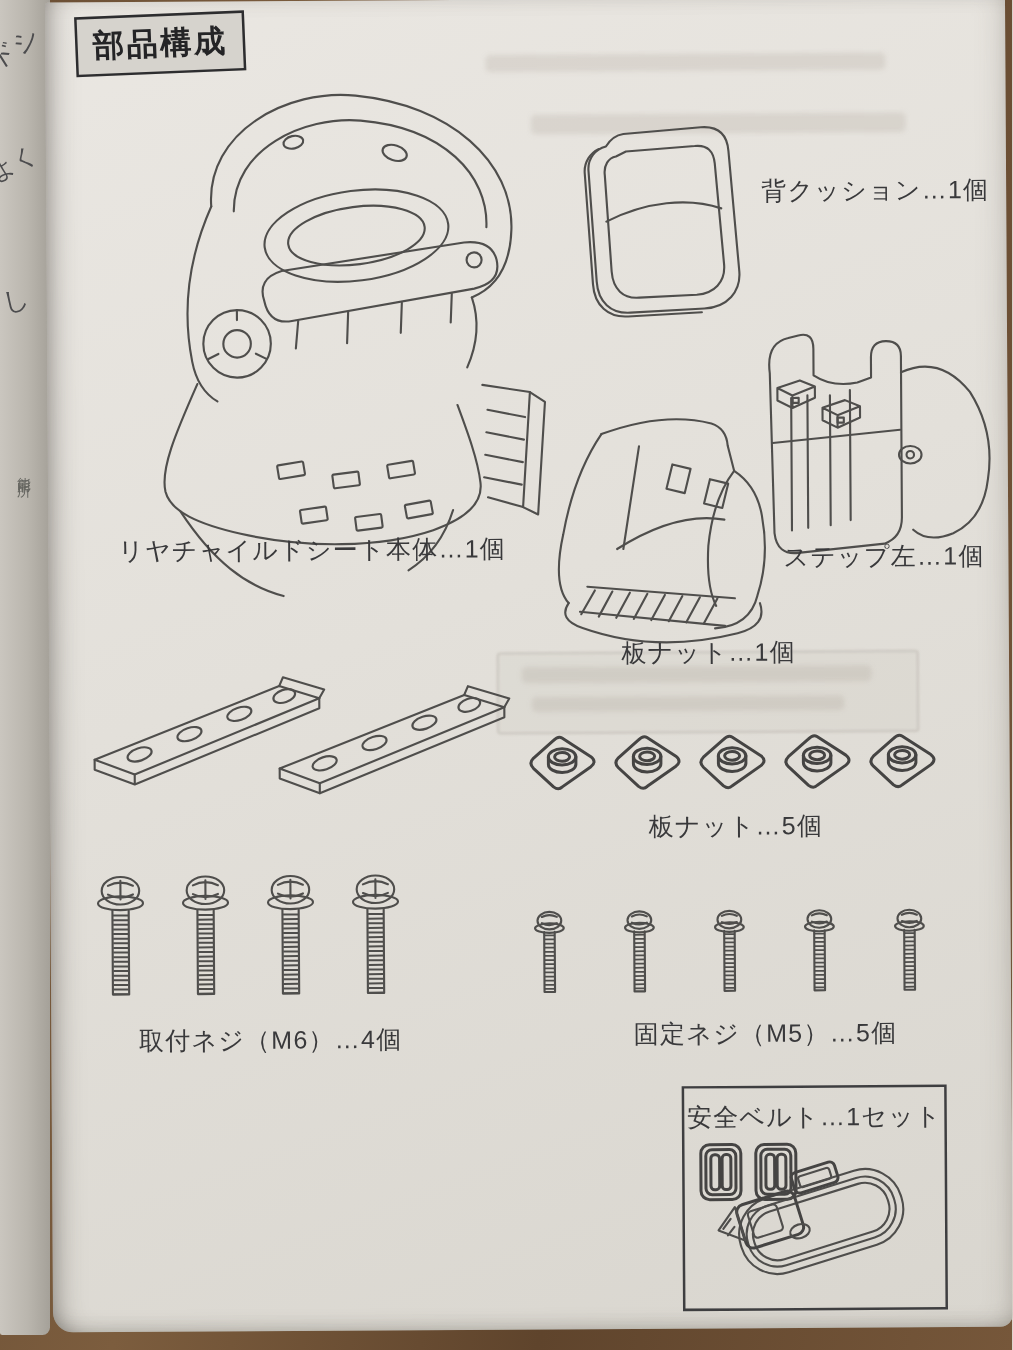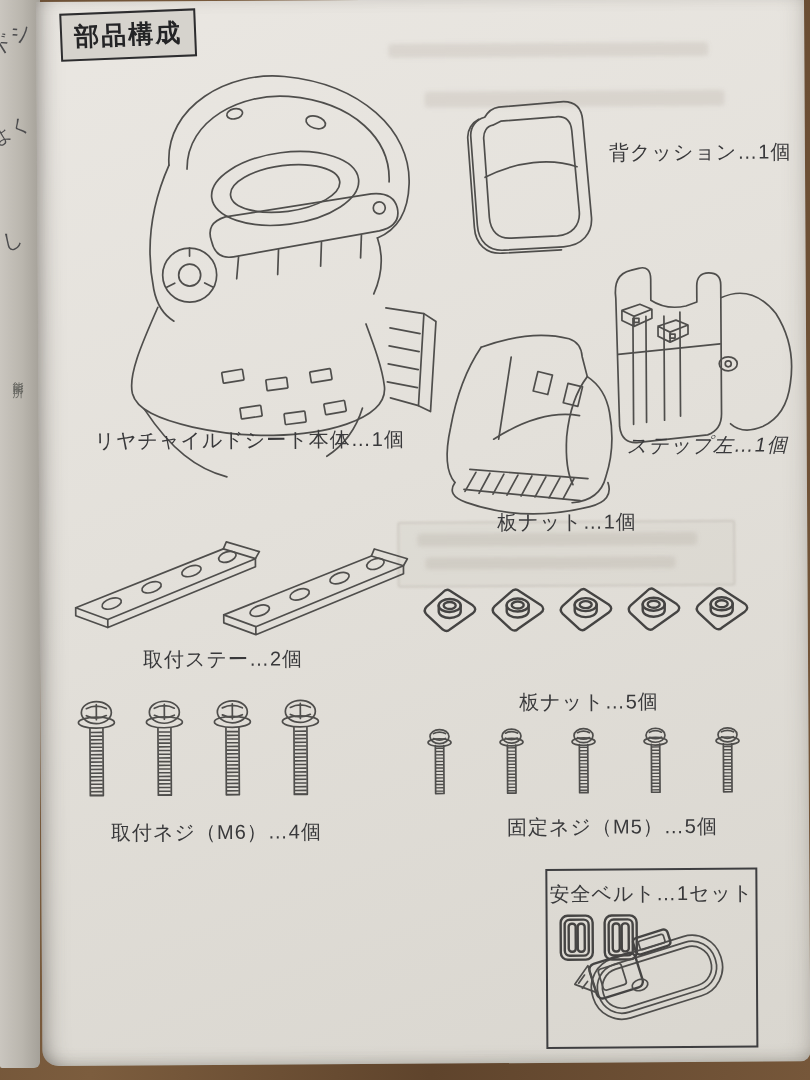--- a/index.html
+++ b/index.html
@@ -121,21 +121,21 @@
         </g>
         <g transform="translate(58,62)">
           <path d="M0,8 L18,2 L30,7 L12,14 Z M0,8 L0,18 L12,24 L12,14 M30,7 L30,16 L12,24"></path>
           <rect x="12" y="16" width="5" height="4"></rect>
         </g>
         <path d="M121,42 Q152,28 176,58 Q196,90 190,128 Q186,160 162,171 Q142,179 130,168"></path>
         <path d="M128,108 m-9,0 a9,7 0 1,0 18,0 a9,7 0 1,0 -18,0"></path>
         <circle cx="128" cy="108" r="3"></circle>
       </g>
     </svg>
-    <div class="part-label" style="left:588px;top:434px;font-style:italic;">ステップ左…1個</div>
+    <div class="part-label" style="left:588px;top:434px;">ステップ左…1個</div>
 
     <svg style="left:381px;top:318px;" width="200" height="198" viewBox="0 0 200 198">
       <g class="ln">
         <path d="M62,30 Q112,12 150,22 Q162,26 163,40 L168,60 Q186,72 190,96 Q196,130 186,160 Q180,184 152,186"></path>
         <path d="M62,30 Q40,62 31,110 Q22,150 35,165"></path>
         <path d="M35,165 Q26,178 46,185 Q104,206 170,190 Q194,184 188,166"></path>
         <path d="M92,40 L79,122"></path>
         <path d="M74,122 Q122,92 160,99"></path>
         <path d="M168,60 Q151,82 147,120 Q145,152 153,168"></path>
         <rect x="116" y="56" width="15" height="20" transform="rotate(14 123 66)"></rect>
@@ -161,21 +161,20 @@
           <path d="M10,80 L158,22 L190,32 L42,92 Z"></path>
           <path d="M158,22 L161,15 L194,25 L190,32"></path>
           <path d="M10,80 L10,88 L42,100 L42,92 M42,100 L190,40 L190,32"></path>
           <ellipse cx="46" cy="76" rx="10" ry="5" transform="rotate(-18 46 76)"></ellipse>
           <ellipse cx="86" cy="60" rx="10" ry="5" transform="rotate(-18 86 60)"></ellipse>
           <ellipse cx="126" cy="44" rx="10" ry="5" transform="rotate(-18 126 44)"></ellipse>
           <ellipse cx="162" cy="30" rx="9" ry="5" transform="rotate(-18 162 30)"></ellipse>
         </g>
       </g>
     </svg>
-    <div class="part-label" style="left:103px;top:645px;">取付ステー…2個</div>
 
     <div class="row" style="left:382px;top:586px;gap:12px;">
       <svg style="position:static;" width="56" height="52" viewBox="0 0 56 52">
           <g class="ln-bold">
             <path d="M28,5 L51,20 Q56,24 51,28 L28,44 Q25,47 21,44 L5,29 Q1,25 5,21 L21,7 Q25,3 28,5 Z"></path>
             <ellipse cx="28" cy="20" rx="11" ry="6.5"></ellipse>
             <ellipse cx="28" cy="20" rx="6" ry="3.5"></ellipse>
             <path d="M17,20 L17,26 M39,20 L39,26 M17,26 A11,6.5 0 0,0 39,26"></path>
           </g>
         </svg>
@@ -205,21 +204,21 @@
         </svg>
       <svg style="position:static;" width="56" height="52" viewBox="0 0 56 52">
           <g class="ln-bold">
             <path d="M28,5 L51,20 Q56,24 51,28 L28,44 Q25,47 21,44 L5,29 Q1,25 5,21 L21,7 Q25,3 28,5 Z"></path>
             <ellipse cx="28" cy="20" rx="11" ry="6.5"></ellipse>
             <ellipse cx="28" cy="20" rx="6" ry="3.5"></ellipse>
             <path d="M17,20 L17,26 M39,20 L39,26 M17,26 A11,6.5 0 0,0 39,26"></path>
           </g>
         </svg>
     </div>
-    <div class="part-label" style="left:479px;top:649px;margin-top:41px;">板ナット…5個</div>
+    <div class="part-label" style="left:479px;top:649px;">板ナット…5個</div>
 
     <div class="row" style="left:32px;top:696px;gap:20px;">
       <svg style="position:static;" width="48" height="106" viewBox="0 0 48 106">
           <path class="thread" d="M24,34 L24,98"></path>
           <g class="ln">
             <ellipse cx="24" cy="15" rx="15" ry="11"></ellipse>
             <ellipse cx="24" cy="25" rx="18" ry="5.5"></ellipse>
             <path d="M14,11 Q24,6 34,11 M14,18 Q24,23 34,18 M24,7 L24,22"></path>
             <path d="M17.5,31 L17.5,98 L30.5,98 L30.5,31"></path>
           </g>

